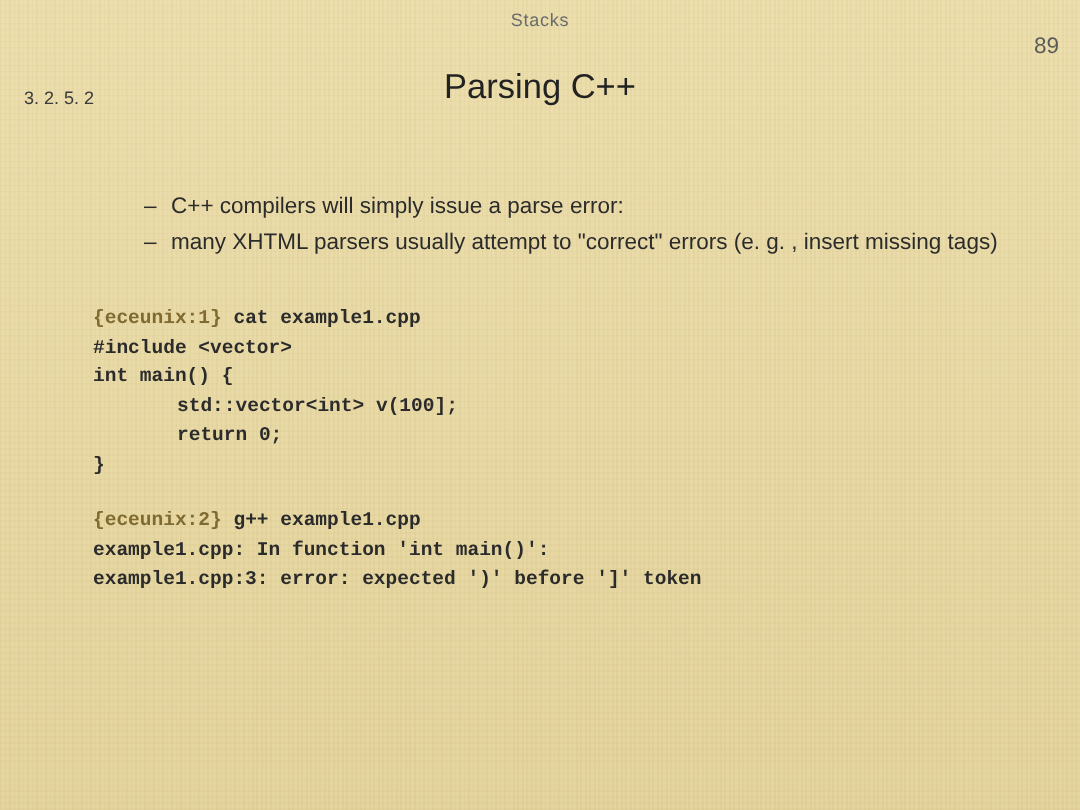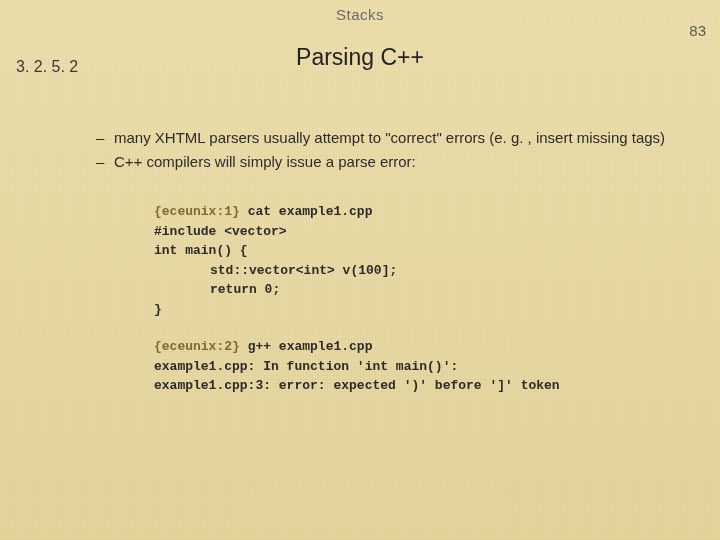--- a/index.html
+++ b/index.html
@@ -14,36 +14,36 @@
     color: #2b2b2b;
     position: relative;
     overflow: hidden;
   }
   .header-label {
     position: absolute;
     top: 6px;
     left: 0;
     width: 100%;
     text-align: center;
-    font-size: 15px;
+    font-size: 12px;
     color: #6b6b6b;
     letter-spacing: 0.5px;
   }
   .page-number {
     position: absolute;
     top: 22px;
     right: 14px;
     font-size: 15px;
     color: #5a5a5a;
   }
   .section-num {
     position: absolute;
     top: 58px;
     left: 16px;
-    font-size: 16px;
+    font-size: 12px;
     color: #3a3a3a;
   }
   .title {
     position: absolute;
     top: 44px;
     left: 0;
     width: 100%;
     text-align: center;
     font-size: 23px;
     color: #222;
@@ -68,45 +68,44 @@
     margin-bottom: 4px;
     font-size: 15px;
   }
   ul.bullets > li::before {
     content: "–";
     position: absolute;
     left: 0;
     top: 0;
   }
   .code-block {
-    margin-left: 92px;
     margin-top: 10px;
     font-family: "Courier New", Courier, monospace;
     font-size: 13px;
     font-weight: bold;
     line-height: 1.5;
     white-space: pre;
     color: #2b2b2b;
   }
   .prompt { color: #806a30; }
   .indent1 { padding-left: 56px; display: inline-block; }
   .code-gap { height: 18px; }
 </style>
 </head>
 <body>
 
 <div class="header-label">Stacks</div>
-<div class="page-number">83</div>
+<div class="page-number">89</div>
 <div class="section-num">3. 2. 5. 2</div>
 <div class="title">Parsing C++</div>
 
 <div class="body">
   <ul class="bullets">
+    <li>C++ compilers will simply issue a parse error:</li>
     <li>many XHTML parsers usually attempt to "correct" errors (e. g. , insert missing tags)</li>
-    <li>C++ compilers will simply issue a parse error:</li>
   </ul>
 
   <div class="code-block">
 <span class="prompt">{eceunix:1}</span><span> cat example1.cpp</span>
 <span>#include &lt;vector&gt;</span>
 <span>int main() {</span>
 <span class="indent1">std::vector&lt;int&gt; v(100];</span>
 <span class="indent1">return 0;</span>
 <span>}</span>
 <div class="code-gap"></div><span class="prompt">{eceunix:2}</span><span> g++ example1.cpp</span>

